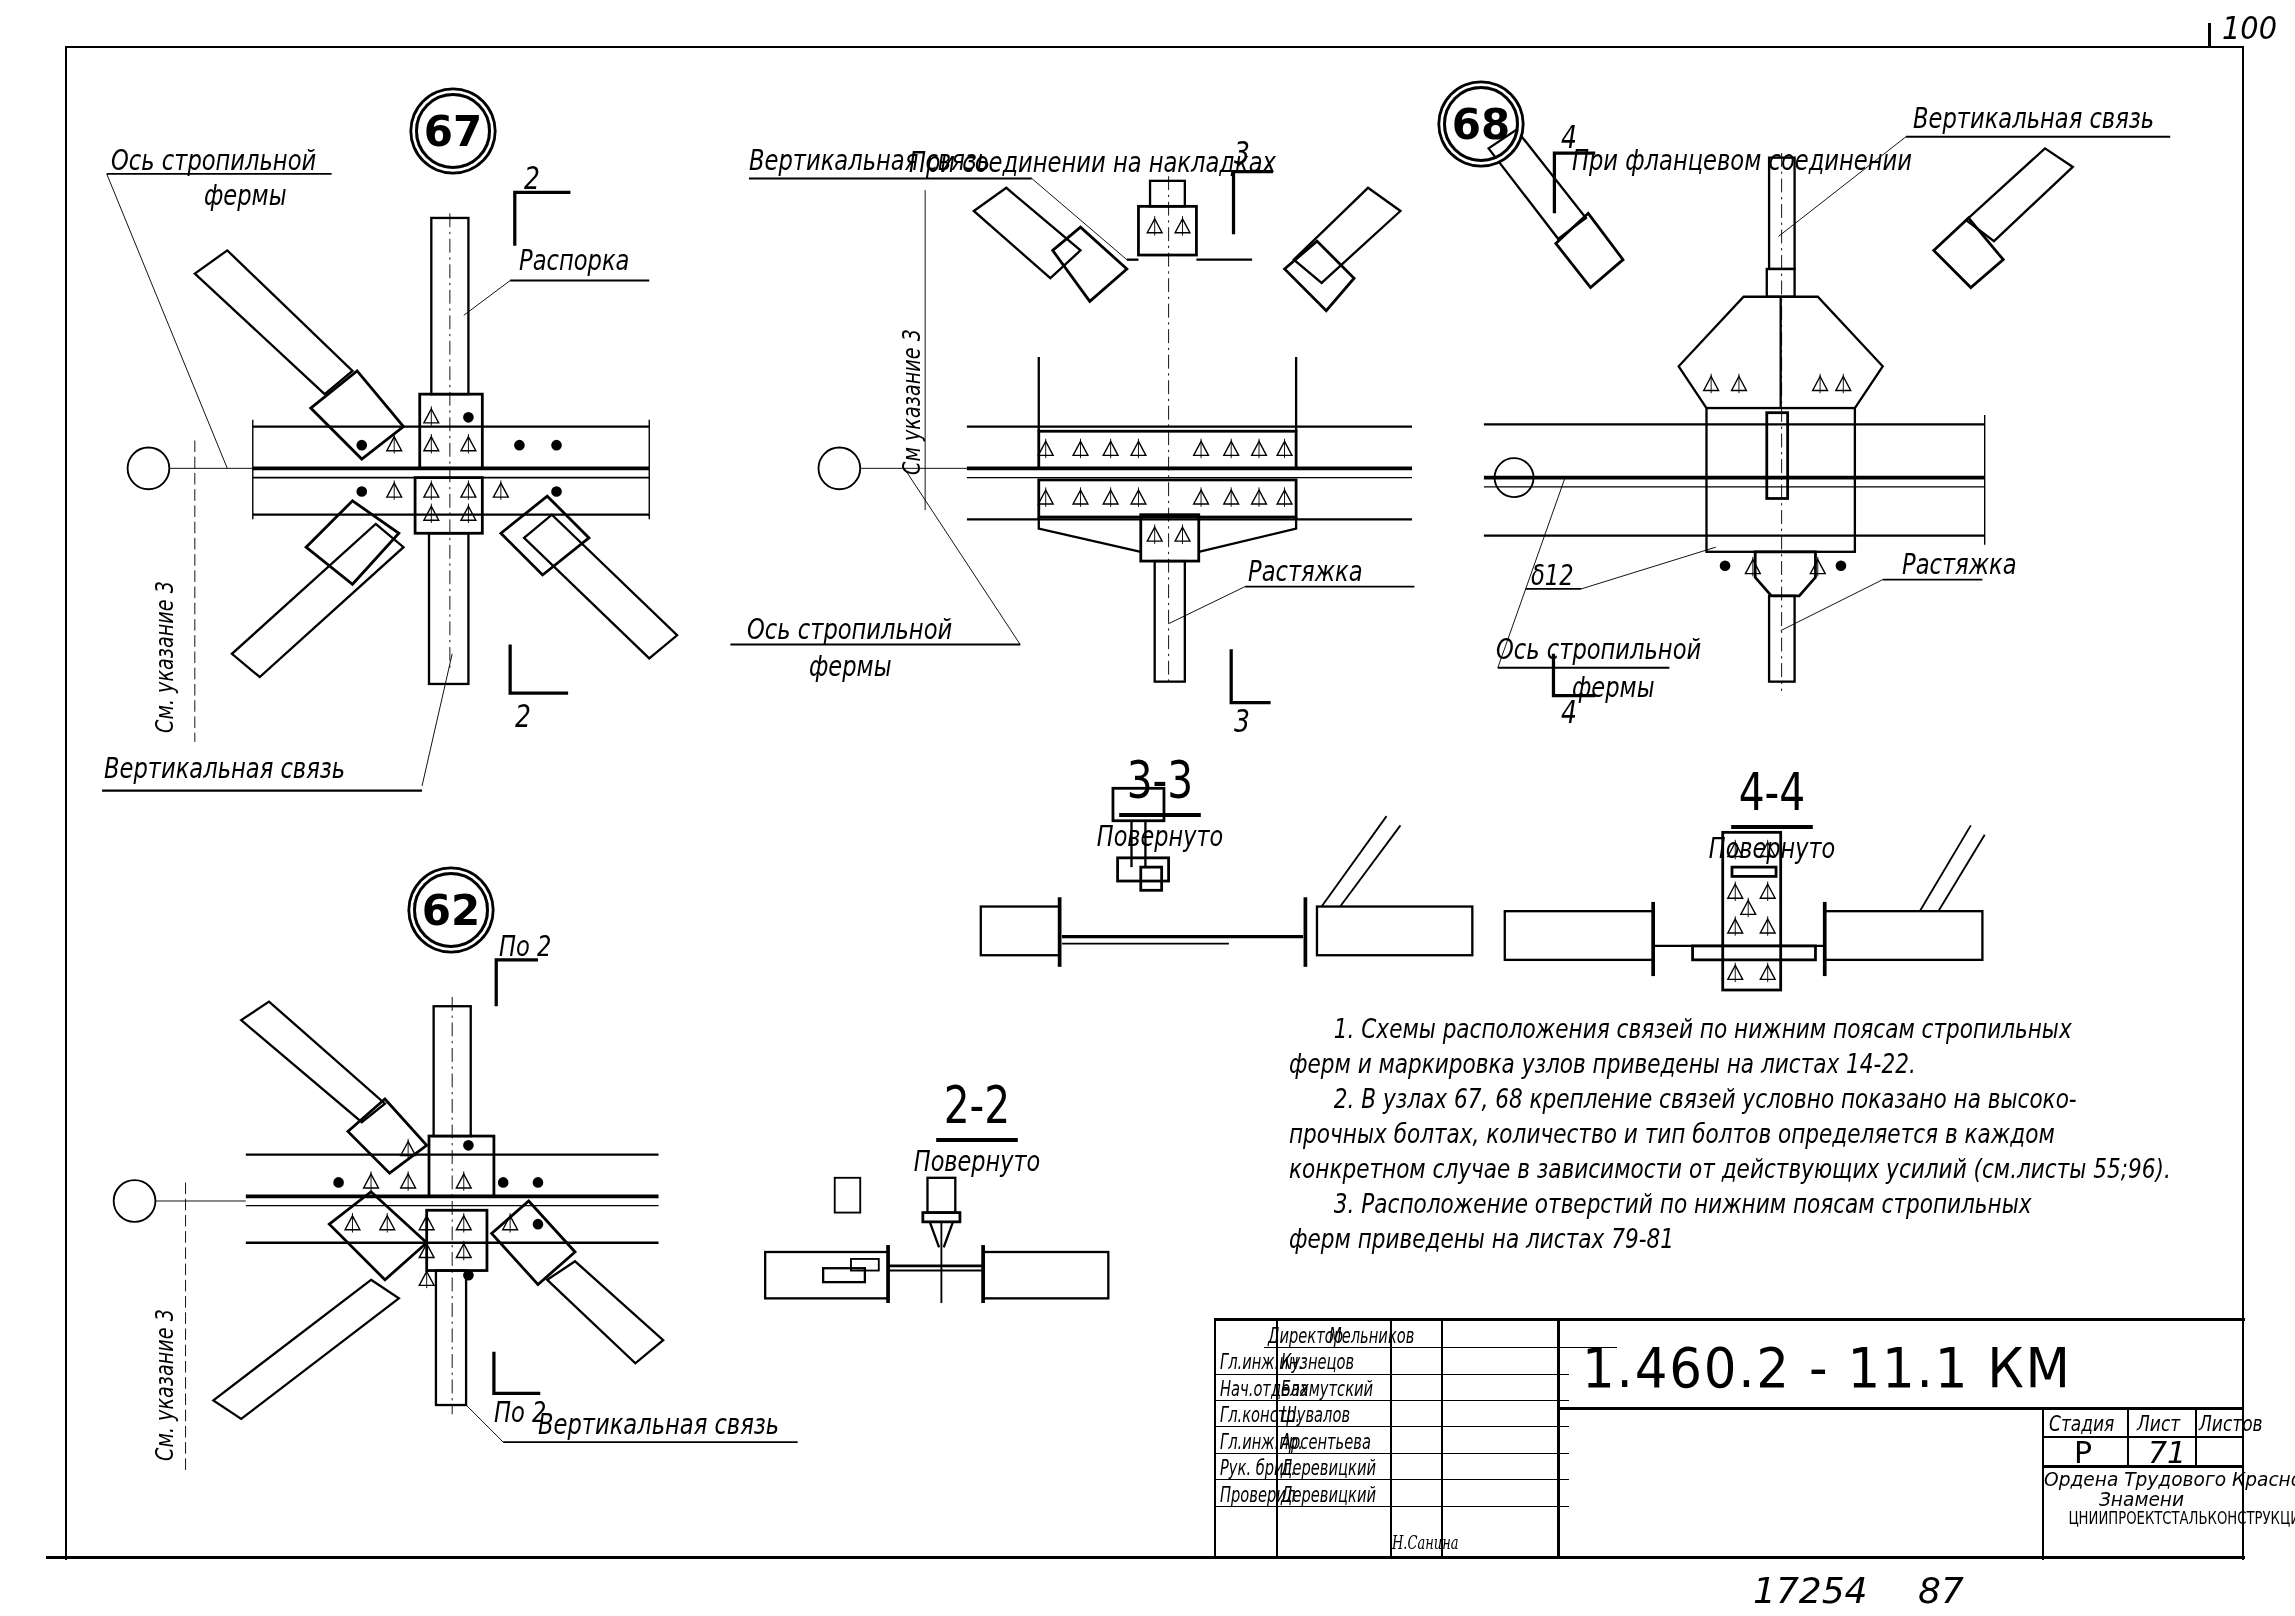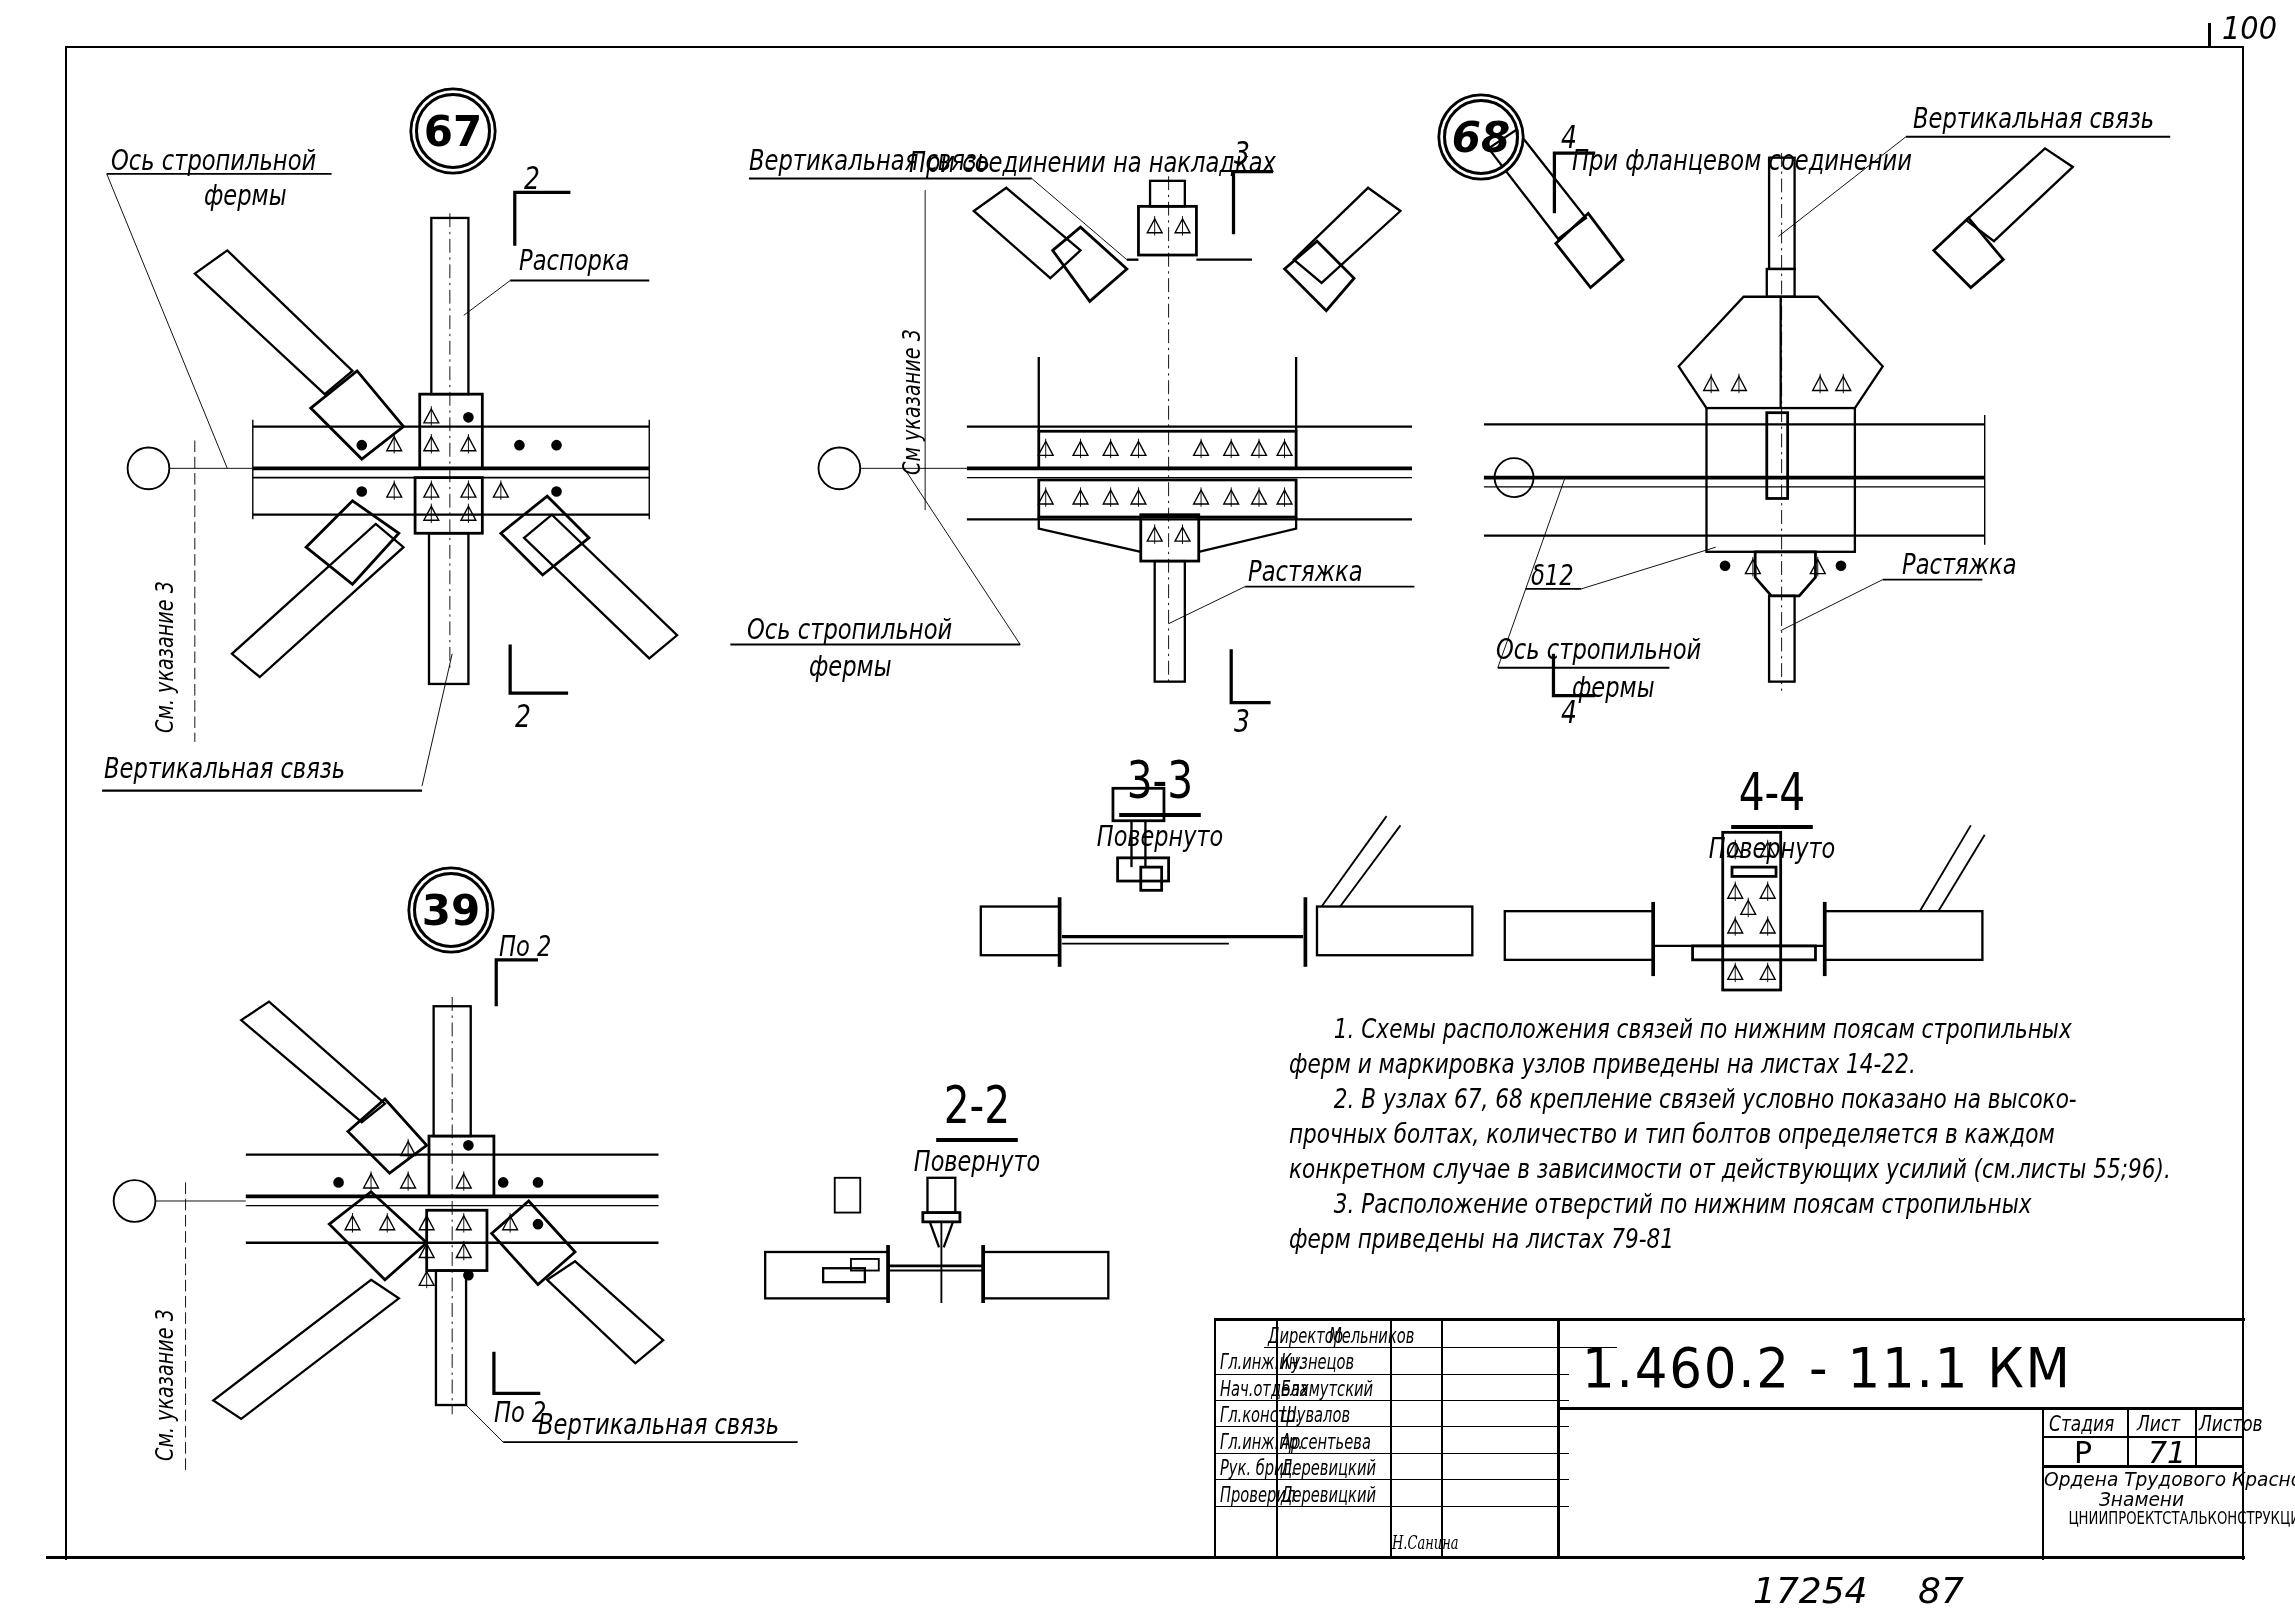--- a/index.html
+++ b/index.html
@@ -326,21 +326,21 @@
 
 <div class="t lbl" style="left:909px;top:148px;">При соединении на накладках</div>
 <div class="t lbl" style="left:749px;top:146px;">Вертикальная связь</div>
 <div class="t lbl" style="left:1234px;top:137px;font-size:32px;">3</div>
 <div class="t lbl" style="left:1234px;top:705px;font-size:32px;">3</div>
 <div class="t" style="left:900px;top:475px;font-size:24px;transform:rotate(-90deg) scaleX(0.8);transform-origin:left top;">См указание 3</div>
 <div class="t lbl" style="left:1248px;top:557px;">Растяжка</div>
 <div class="t lbl" style="left:747px;top:615px;">Ось стропильной</div>
 <div class="t lbl" style="left:809px;top:652px;">фермы</div>
 
-<div class="node-circle" style="left:1443px;top:99px;font-style:italic;">
+<div class="node-circle" style="left:1443px;top:86px;">
     <span>68</span>
   </div>
 <div class="t lbl" style="left:1572px;top:146px;">При фланцевом соединении</div>
 <div class="t lbl" style="left:1913px;top:104px;">Вертикальная связь</div>
 <div class="t lbl" style="left:1561px;top:121px;font-size:32px;">4</div>
 <div class="t lbl" style="left:1561px;top:696px;font-size:32px;">4</div>
 <div class="t lbl" style="left:1531px;top:561px;">δ12</div>
 <div class="t lbl" style="left:1902px;top:550px;">Растяжка</div>
 <div class="t lbl" style="left:1496px;top:635px;">Ось стропильной</div>
 <div class="t lbl" style="left:1572px;top:673px;">фермы</div>
@@ -352,21 +352,21 @@
 <div class="section-title" style="left:1693px;top:747px;margin-top:16px;">
   <span class="num">4-4</span>
   <span class="sub">Повернуто</span>
 </div>
 <div class="section-title" style="left:898px;top:1076px;">
   <span class="num">2-2</span>
   <span class="sub">Повернуто</span>
 </div>
 
 <div class="node-circle" style="left:413px;top:872px;">
-    <span>39</span>
+    <span>62</span>
   </div>
 <div class="t lbl" style="left:499px;top:932px;">По 2</div>
 <div class="t lbl" style="left:494px;top:1398px;">По 2</div>
 <div class="t" style="left:153px;top:1461px;font-size:24px;transform:rotate(-90deg) scaleX(0.8);transform-origin:left top;">См. указание 3</div>
 <div class="t lbl" style="left:538px;top:1410px;">Вертикальная связь</div>
 
 <div class="notes">
   <p class="indent">1.  Схемы расположения связей по нижним поясам стропильных</p>
   <p>ферм и маркировка узлов приведены на листах 14-22.</p>
   <p class="indent">2.  В узлах 67, 68 крепление связей условно показано на высоко-</p>

